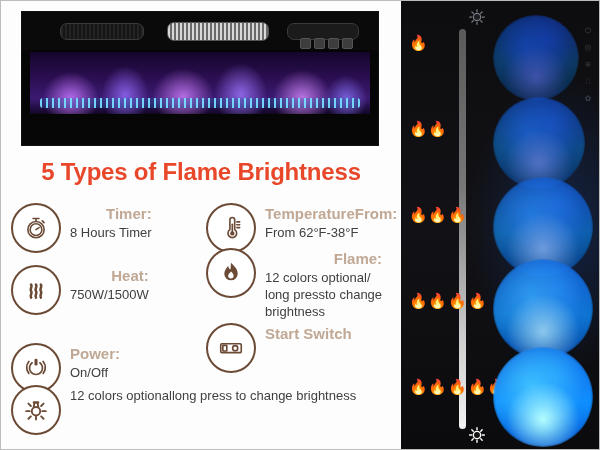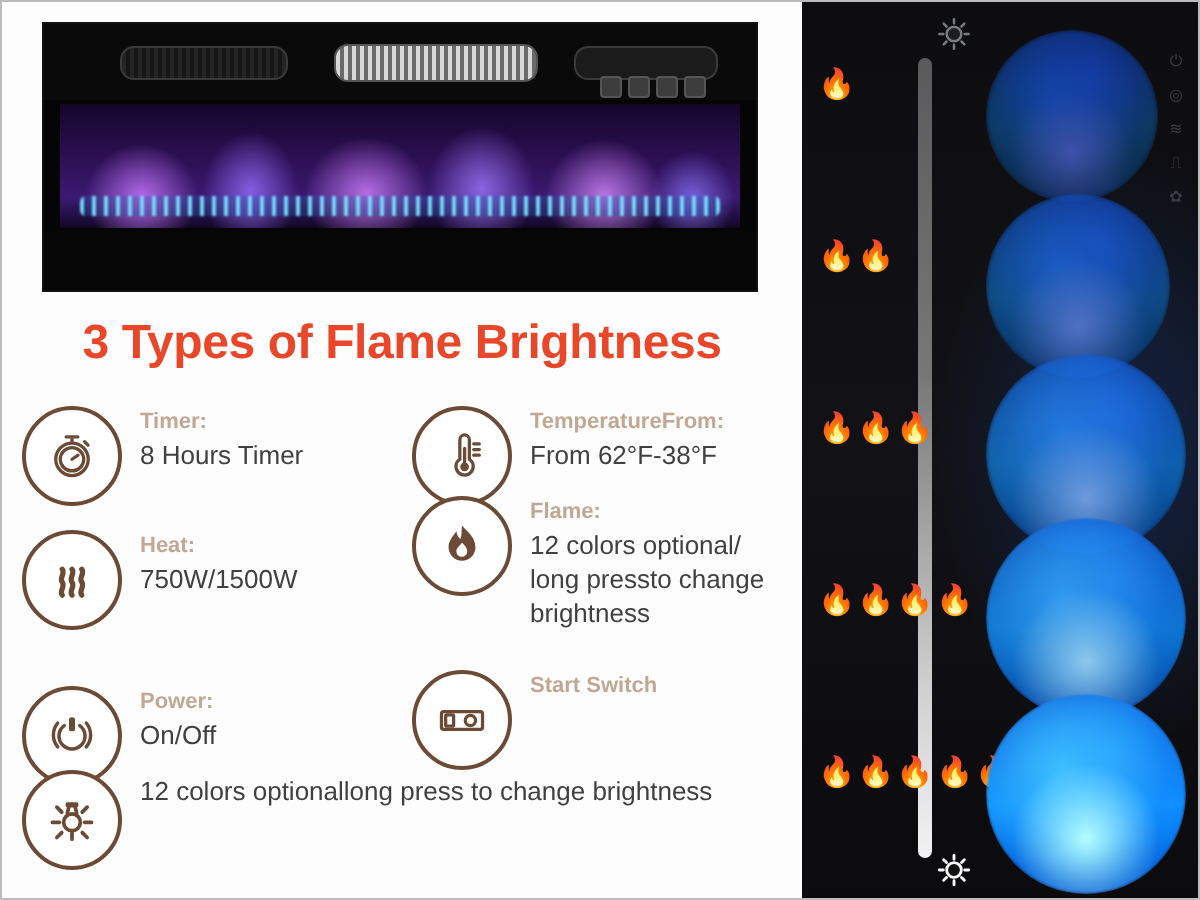--- a/index.html
+++ b/index.html
@@ -43,28 +43,28 @@
     font-size:24px;font-weight:bold;color:#e8472a;letter-spacing:-.2px;}
 
   
   .features{position:absolute;left:0;top:198px;width:400px;height:250px;}
   .feat{position:absolute;display:flex;gap:9px;align-items:flex-start;}
   .f-timer{left:10px;top:4px;width:185px;}
   .f-temp {left:205px;top:4px;width:195px;}
   .f-heat {left:10px;top:66px;width:185px;}
   .f-flame{left:205px;top:49px;width:195px;}
   .f-power{left:10px;top:144px;width:185px;}
-  .f-switch{left:205px;top:136px;width:195px;}
+  .f-switch{left:205px;top:124px;width:195px;}
   .f-color{left:10px;top:186px;width:390px;}
 
   .ico{flex:0 0 auto;width:46px;height:46px;border-radius:50%;border:2px solid #6b4a36;
     display:flex;align-items:center;justify-content:center;background:#fff;}
   .ico svg{display:block;}
   .ftxt{padding-top:2px;}
-  .flabel{font-size:11px;font-weight:bold;color:#c0a894;line-height:1.25;}
+  .flabel{font-size:15px;font-weight:bold;color:#c0a894;line-height:1.25;text-align:right;}
   .fvalue{font-size:13px;color:#404040;line-height:1.32;}
 
   
   .right{position:absolute;left:400px;top:0;width:198px;height:448px;
     background:
       radial-gradient(ellipse 120px 200px at 80% 50%,rgba(20,50,110,.55),transparent 75%),
       linear-gradient(180deg,#0d0d10 0%,#121216 50%,#0b0b0e 100%);overflow:hidden;}
   .slider-track{position:absolute;left:58px;top:28px;width:7px;height:400px;border-radius:4px;
     background:linear-gradient(180deg,#5a5a5a 0%,#787878 40%,#cfcfcf 78%,#f2f2f2 100%);}
   .sun{position:absolute;left:66px;width:20px;height:20px;}
@@ -97,21 +97,21 @@
           <div class="ctrl-dot" style="left:40px"></div>
           <div class="ctrl-dot" style="left:54px"></div>
         </div>
       </div>
       <div class="flamebed">
         <div class="embers"></div>
       </div>
       <div class="bezel-bottom"></div>
     </div>
 
-    <div class="title">3 Types of Flame Brightness</div>
+    <div class="title">5 Types of Flame Brightness</div>
 
     <div class="features">
 
       <div class="feat f-timer">
         <div class="ico">
           <svg width="26" height="26" viewBox="0 0 24 24" fill="none" stroke="#6b4a36" stroke-width="1.5">
             <circle cx="12" cy="13.5" r="7.5"></circle>
               <circle cx="12" cy="13.5" r="5.4"></circle>
             <path d="M12 13.5 L14.8 11.6" stroke-linecap="round"></path>
             <path d="M9.3 3.2h5.4M12 3.2v2.6" stroke-linecap="round"></path>

